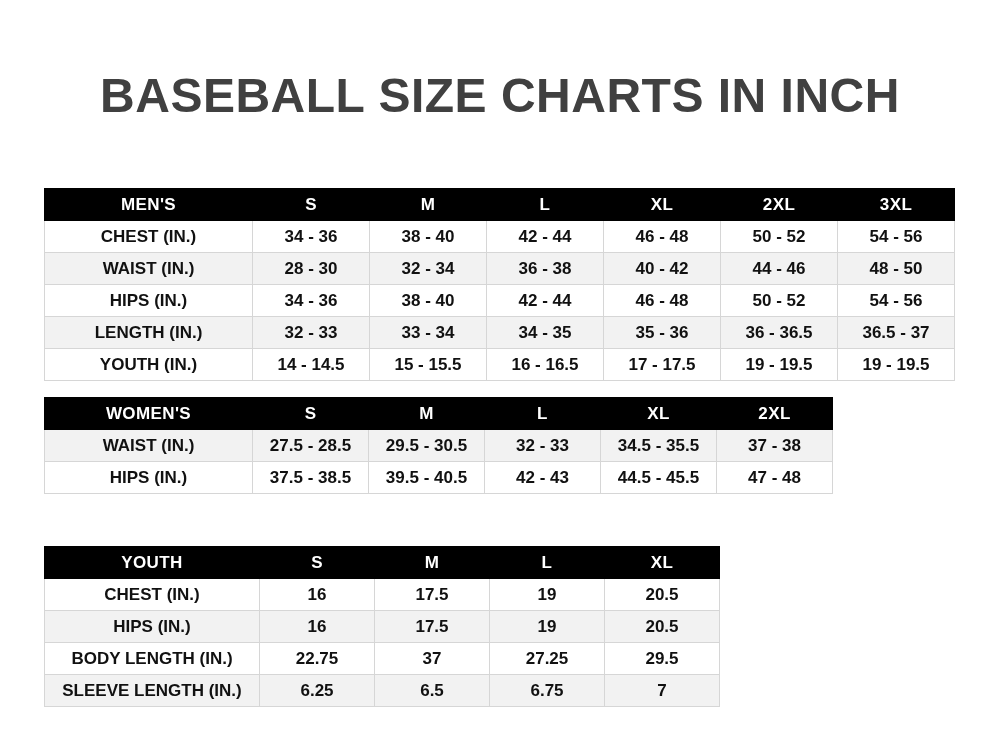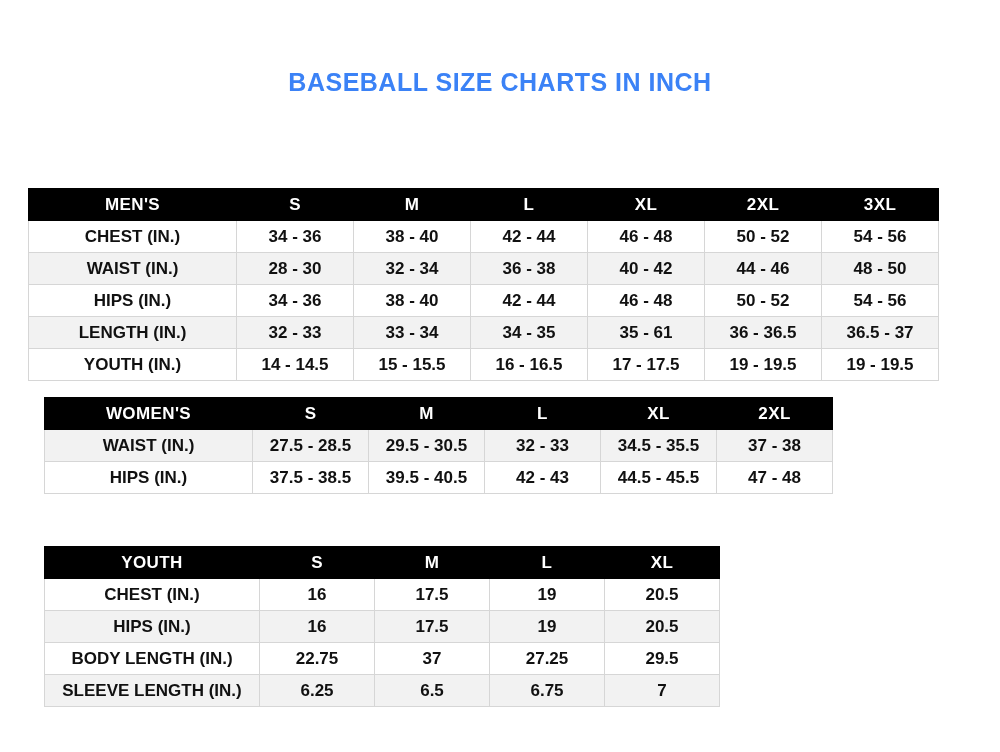--- a/index.html
+++ b/index.html
@@ -19,24 +19,24 @@
     width: 1000px;
     height: 752px;
     background: #ffffff;
   }
   .title {
     position: absolute;
     top: 68px;
     left: 0;
     width: 1000px;
     text-align: center;
-    font-size: 25px;
+    font-size: 48px;
     font-weight: bold;
     letter-spacing: 0.5px;
-    color: #3b82f6;
+    color: #404040;
   }
 
   .chart {
     position: absolute;
     border-collapse: collapse;
     table-layout: fixed;
   }
   .chart td {
     height: 31px;
     font-size: 17px;
@@ -62,21 +62,21 @@
   }
   .chart td.rowlabel {
     background: #ffffff;
     font-weight: bold;
   }
   .chart tr.alt td.rowlabel {
     background: #f2f2f2;
   }
 
   
-  #mens-chart { top: 188px; left: 28px; width: 840px; }
+  #mens-chart { top: 188px; left: 44px; width: 840px; }
   #mens-chart col.c0 { width: 208px; }
   #mens-chart col.cx { width: 117px; }
 
   
   #womens-chart { top: 397px; left: 44px; width: 789px; }
   #womens-chart col.c0 { width: 208px; }
   #womens-chart col.cx { width: 116px; }
 
   
   #youth-chart { top: 546px; left: 44px; width: 676px; }
@@ -135,21 +135,21 @@
         <td>42 - 44</td>
         <td>46 - 48</td>
         <td>50 - 52</td>
         <td>54 - 56</td>
       </tr>
       <tr class="alt">
         <td class="rowlabel">LENGTH (IN.)</td>
         <td>32 - 33</td>
         <td>33 - 34</td>
         <td>34 - 35</td>
-        <td>35 - 61</td>
+        <td>35 - 36</td>
         <td>36 - 36.5</td>
         <td>36.5 - 37</td>
       </tr>
       <tr>
         <td class="rowlabel">YOUTH (IN.)</td>
         <td>14 - 14.5</td>
         <td>15 - 15.5</td>
         <td>16 - 16.5</td>
         <td>17 - 17.5</td>
         <td>19 - 19.5</td>

